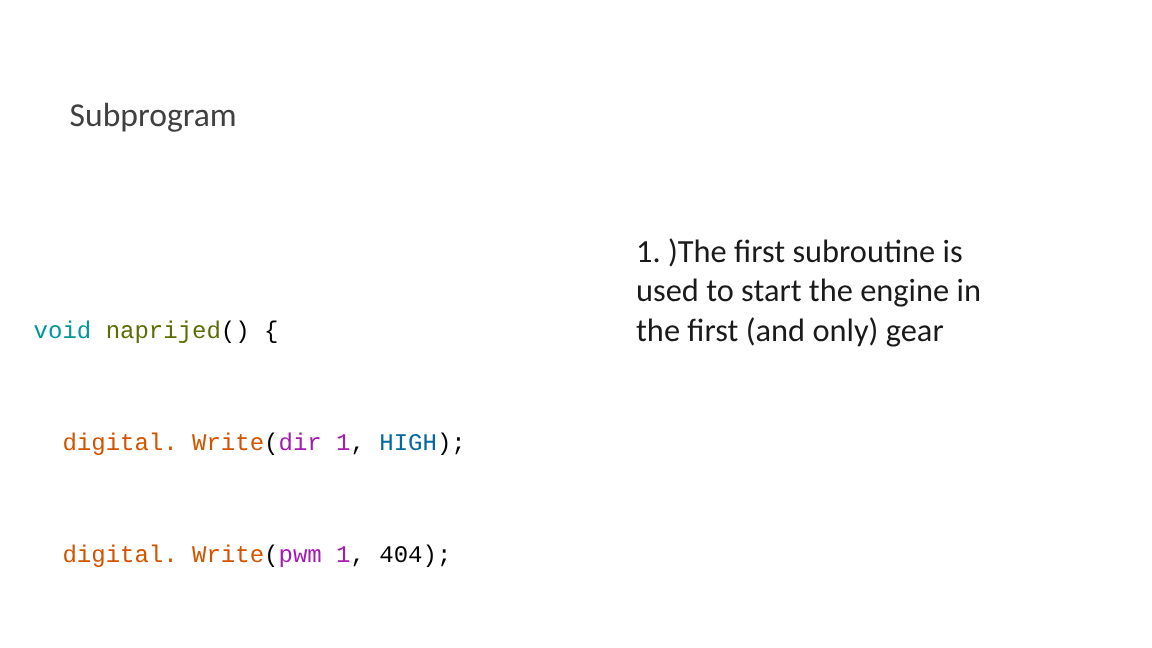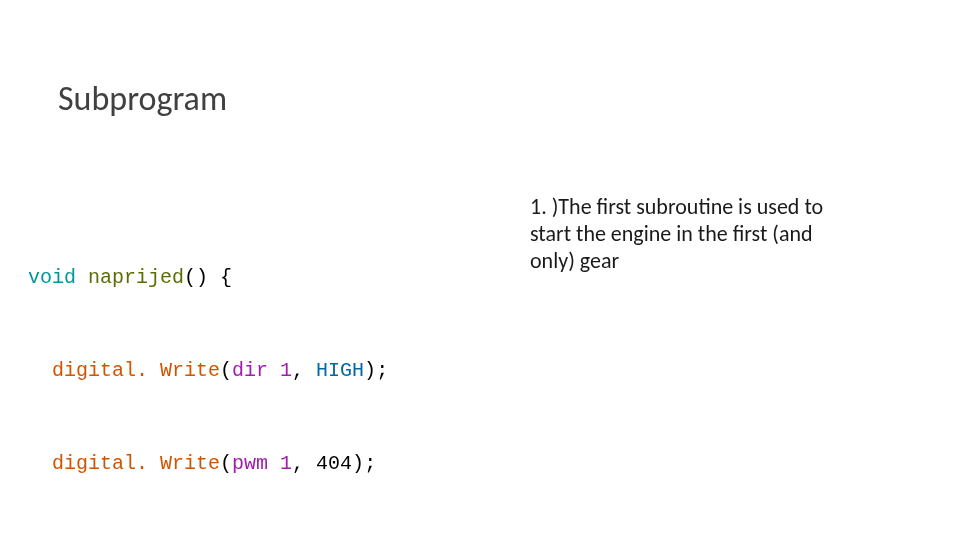--- a/index.html
+++ b/index.html
@@ -1,29 +1,29 @@
 <!DOCTYPE html>
 <html><head>
 <meta charset="utf-8">
 <style>
   * { margin: 0; padding: 0; box-sizing: border-box; }
   html, body { width: 960px; height: 540px; background: #fff; font-family: Calibri, "Segoe UI", Arial, sans-serif; overflow: hidden; }
   .slide { width: 960px; height: 540px; position: relative; }
-  .title { position: absolute; top: 78px; left: 58px; font-size: 34px; color: #404040; font-weight: 400; }
+  .title { position: absolute; top: 78px; left: 58px; font-size: 28px; color: #404040; font-weight: 400; }
   .code-block { position: absolute; top: 200px; left: 28px; font-family: Consolas, "Courier New", monospace; font-size: 20px; line-height: 1.55; white-space: pre; }
   .code-line { display: block; font-family: Liberation Mono, monospace; }
   .k-void { color: #00979c; }
   .fn-name { color: #5e6d03; }
   .paren { color: #000; }
   .builtin { color: #d35400; }
   .arg { color: #a21caf; }
   .const { color: #0369a1; }
   .num { color: #000; }
   .punct { color: #000; }
-  .desc { position: absolute; top: 194px; left: 530px; width: 310px; font-size: 22px; color: #1a1a1a; line-height: 1.22; }
+  .desc { position: absolute; top: 194px; left: 530px; width: 310px; font-size: 27px; color: #1a1a1a; line-height: 1.22; }
 </style>
 </head>
 <body>
 
 <div class="slide">
   <div class="title">Subprogram</div>
 
   <div class="code-block">
     <span class="code-line"><span class="k-void">void</span> <span class="fn-name">naprijed</span><span class="paren">()</span><span class="punct"> {</span></span>
     <span class="code-line">  <span class="builtin">digital. Write</span><span class="punct">(</span><span class="arg">dir 1</span><span class="punct">, </span><span class="const">HIGH</span><span class="punct">)</span><span class="punct">;</span></span>

